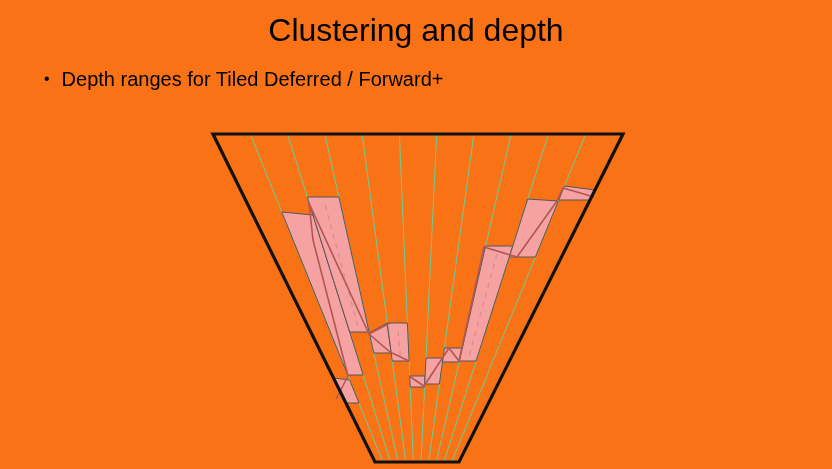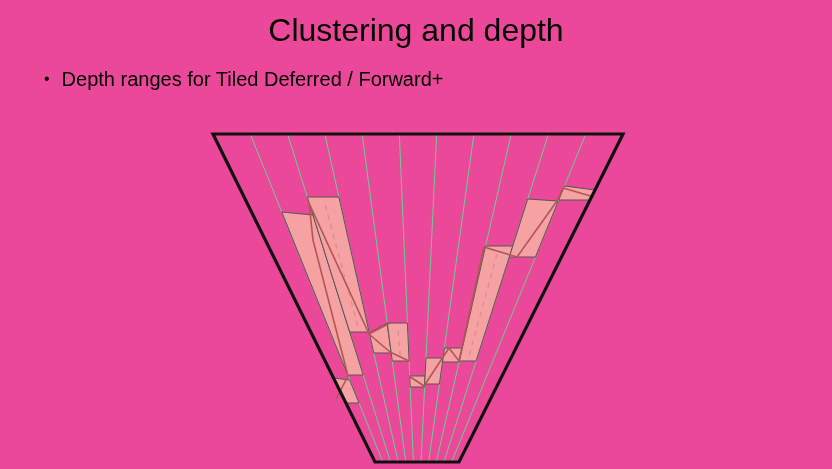--- a/index.html
+++ b/index.html
@@ -8,21 +8,21 @@
     background: #ffffff;
     width: 832px;
     height: 469px;
     overflow: hidden;
     font-family: "Liberation Sans", sans-serif;
   }
   .slide {
     position: relative;
     width: 832px;
     height: 469px;
-    background: #ec4899;
+    background: #f97316;
   }
   .slide-title {
     position: absolute;
     top: 12px;
     left: 0;
     width: 100%;
     text-align: center;
     font-size: 32px;
     font-weight: 400;
     color: #000000;

